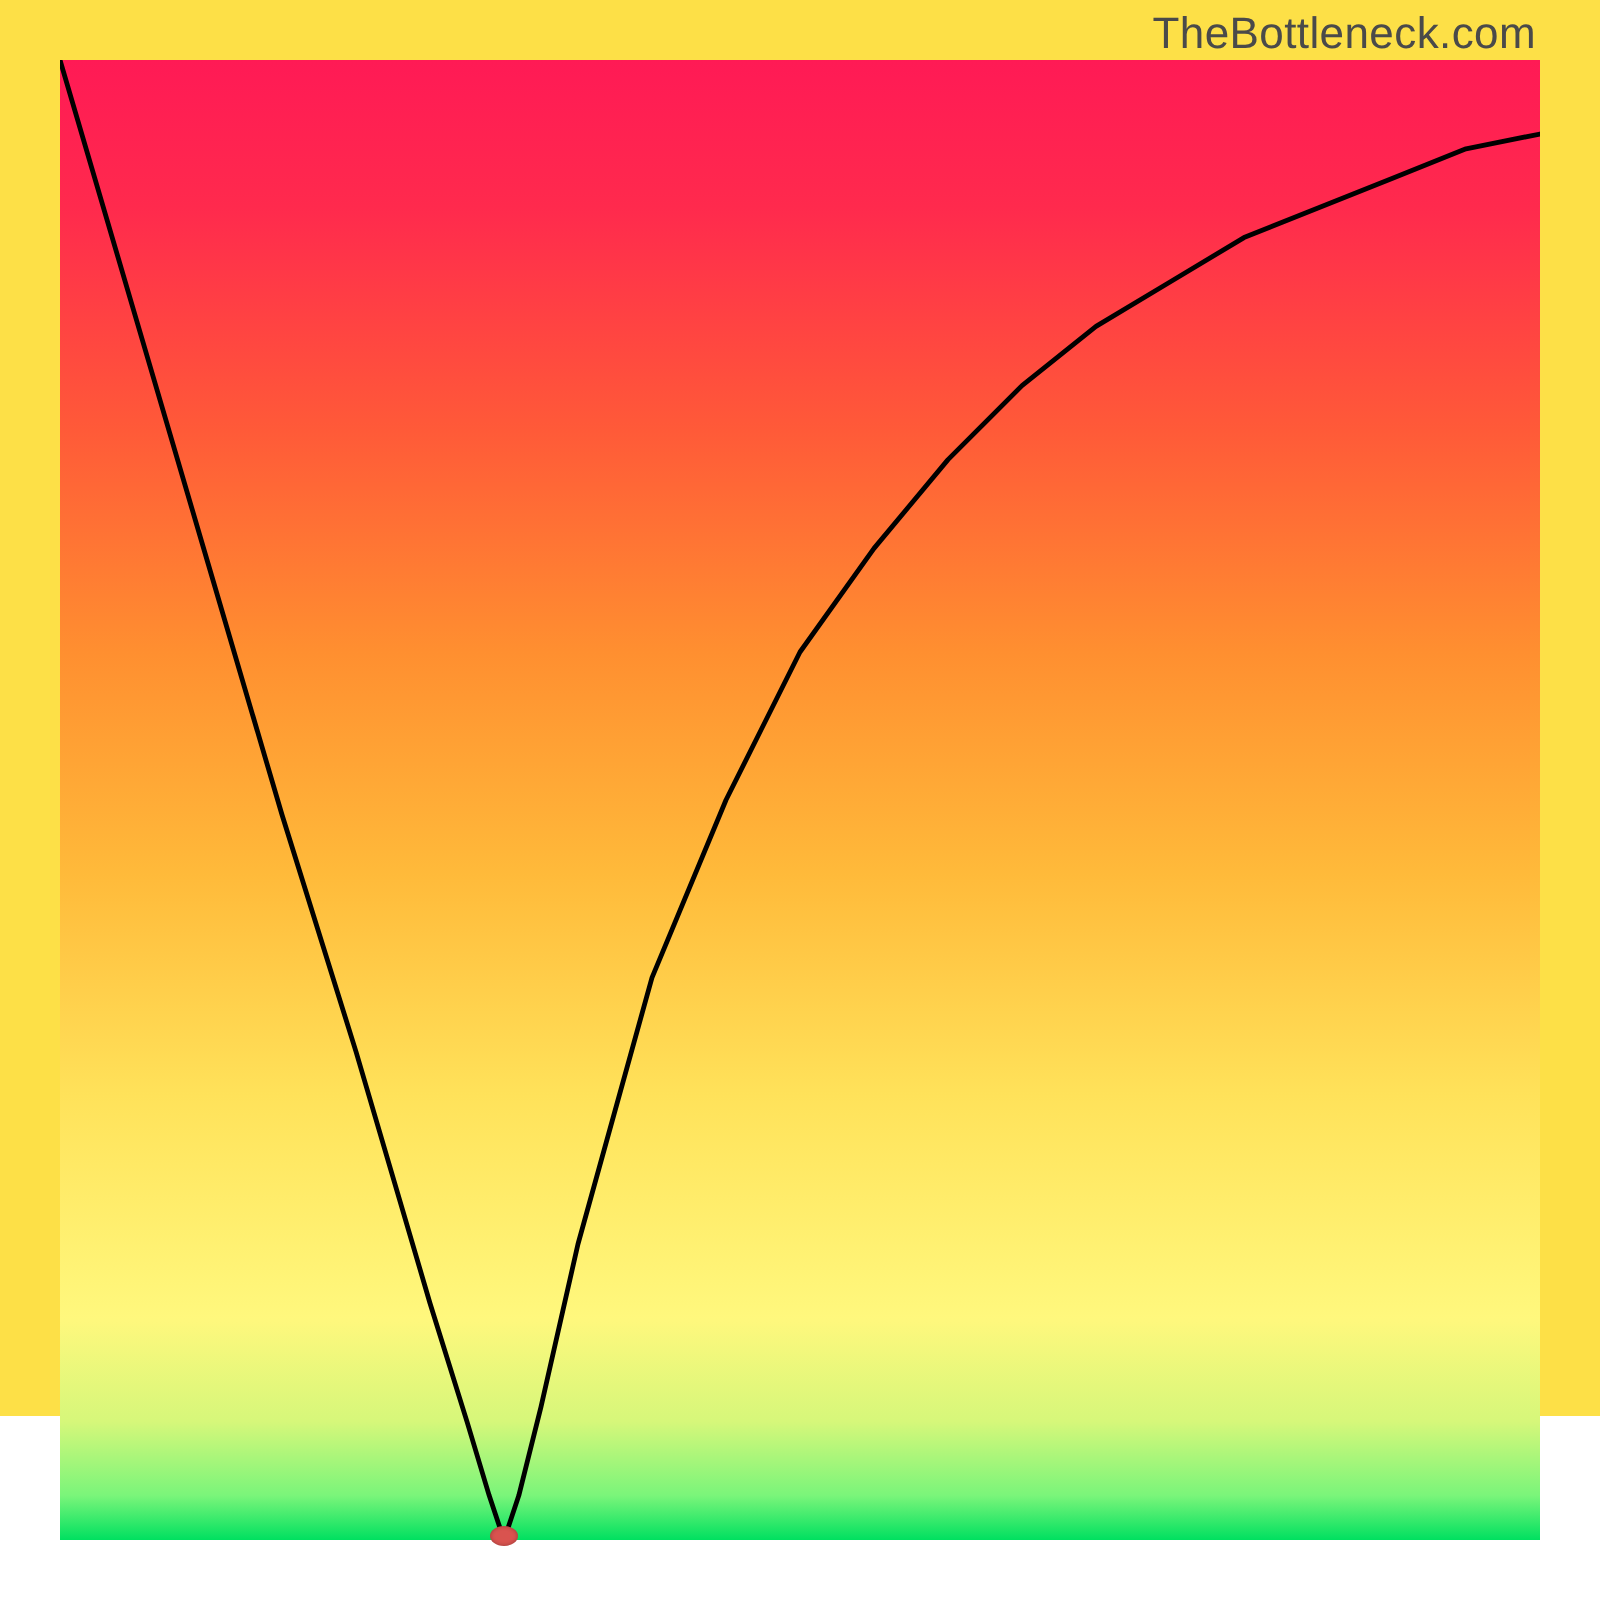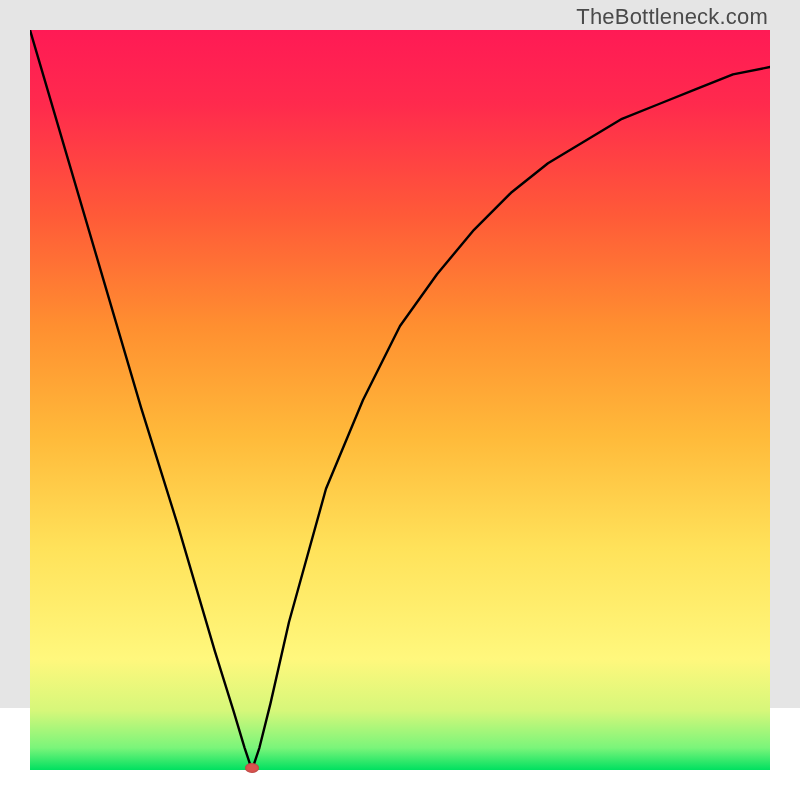--- a/index.html
+++ b/index.html
@@ -6,21 +6,21 @@
     margin: 0;
     padding: 0;
     width: 800px;
     height: 800px;
     overflow: hidden;
     font-family: Arial, Helvetica, sans-serif;
   }
   .frame {
     width: 800px;
     height: 708px;
-    background: #e5e5e5;
+    background: #fde047;
     position: relative;
   }
   .plot-area {
     position: absolute;
     left: 30px;
     top: 30px;
     width: 740px;
     height: 740px;
   }
   .gradient {

